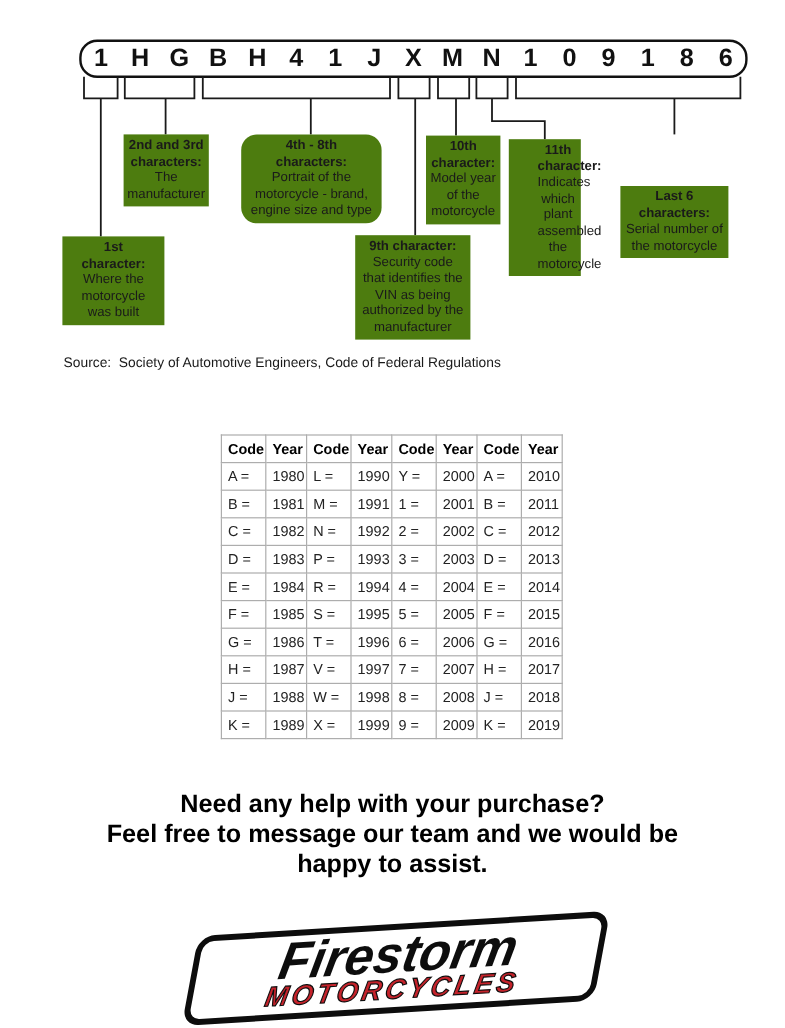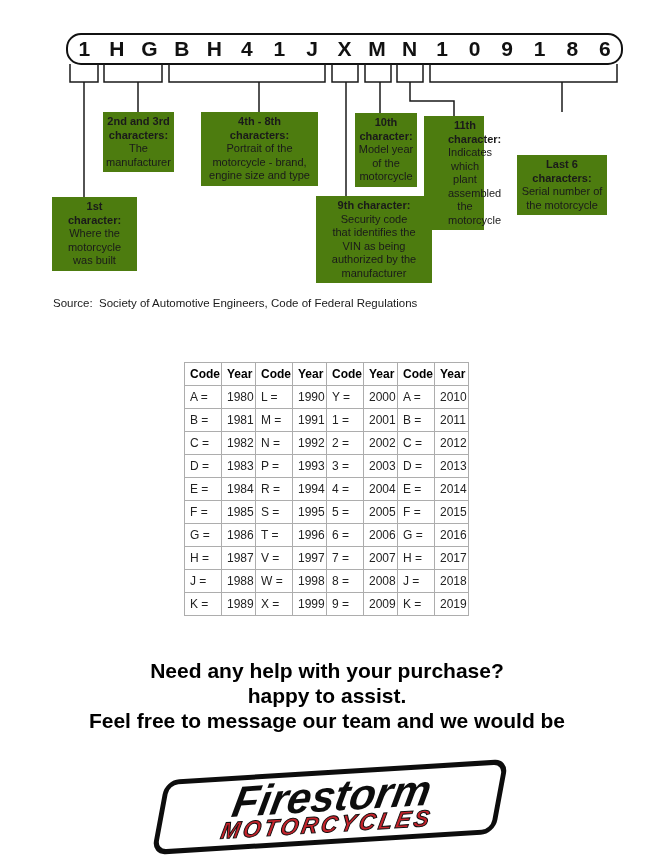--- a/index.html
+++ b/index.html
@@ -51,22 +51,22 @@
     text-align: center;
     font-size: 11px;
     line-height: 13.5px;
     color: #1a1a1a;
     padding: 3px 2px;
   }
   .callout-title { font-weight: bold; white-space: pre-line; display: block; }
   .callout-body  { white-space: pre-line; display: block; }
   .c1 { left: 52px;  top: 197px; width: 85px;  }
   .c2 { left: 103px; top: 112px; width: 71px;  }
-  .c3 { left: 201px; top: 112px; width: 117px; }
-  .c4 { left: 316px; top: 196px; width: 116px;  }
+  .c3 { left: 201px; top: 112px; width: 117px; border-radius: 13px; }
+  .c4 { left: 296px; top: 196px; width: 96px;  }
   .c5 { left: 355px; top: 113px; width: 62px;  }
   .c6 { left: 424px; top: 116px; width: 60px; padding-left: 24px;  }
   .c7 { left: 517px; top: 112px; width: 90px; margin-top: 43px;  }
 
   
   .source-note {
     position: absolute;
     left: 53px; top: 297px;
     font-size: 11.5px;
     color: #1a1a1a;
@@ -366,22 +366,22 @@
           <td>9 =</td>
           <td>2009</td>
           <td>K =</td>
           <td>2019</td>
         </tr>
       </tbody>
   </table>
 
   <div class="help-text">
     <div>Need any help with your purchase?</div>
+    <div>Feel free to message our team and we would be</div>
     <div>happy to assist.</div>
-    <div>Feel free to message our team and we would be</div>
   </div>
 
   <div class="logo">
     <div class="logo-inner">
       <span class="logo-brand">Firestorm</span>
       <span class="logo-tagline">MOTORCYCLES</span>
     </div>
   </div>
 
 </div>

